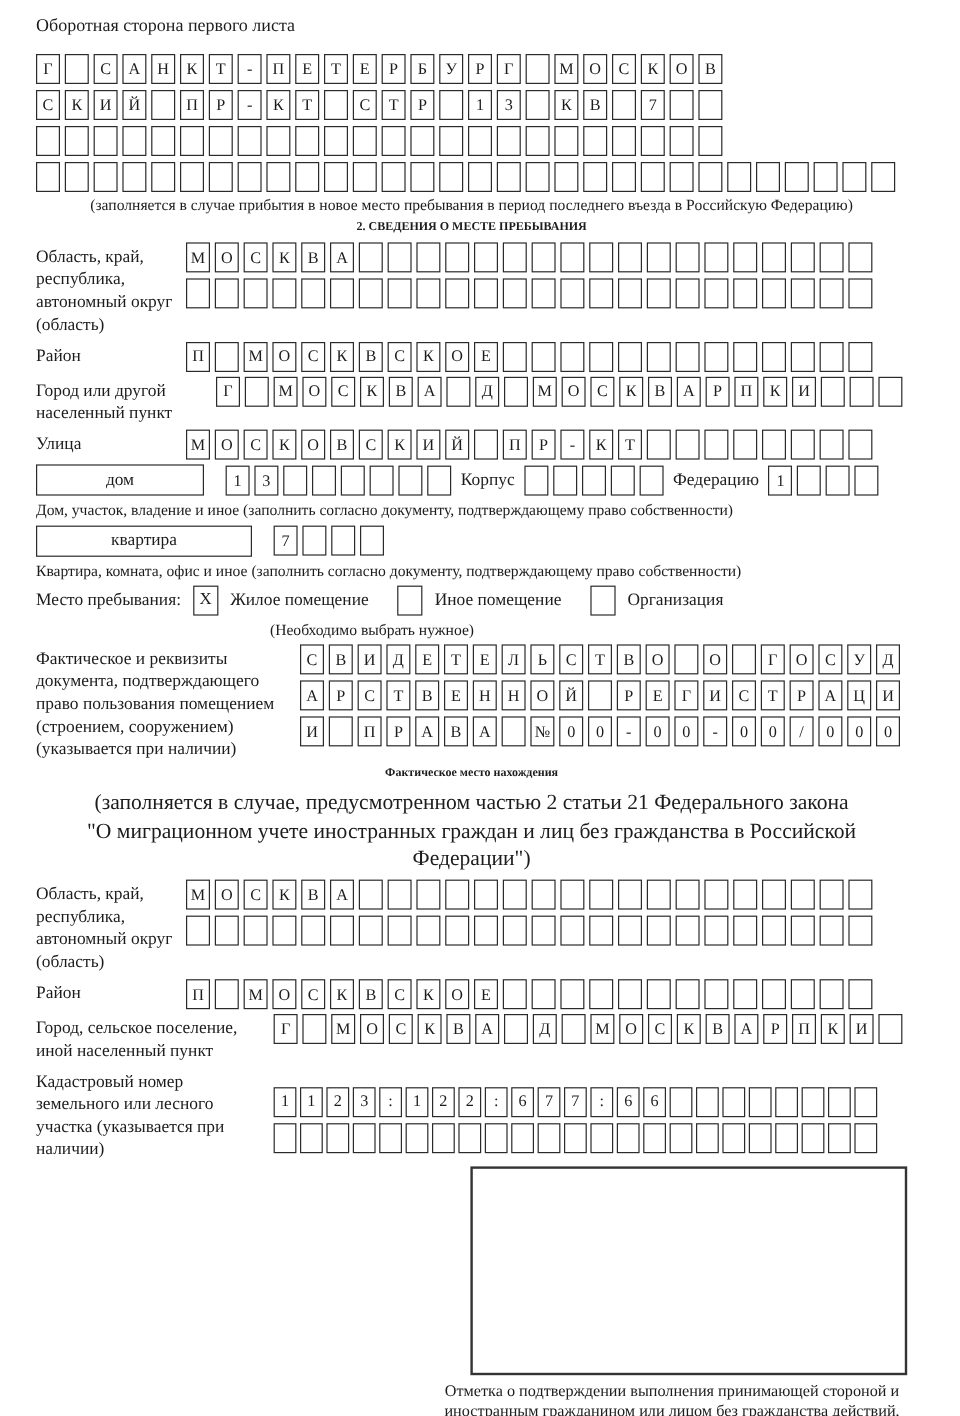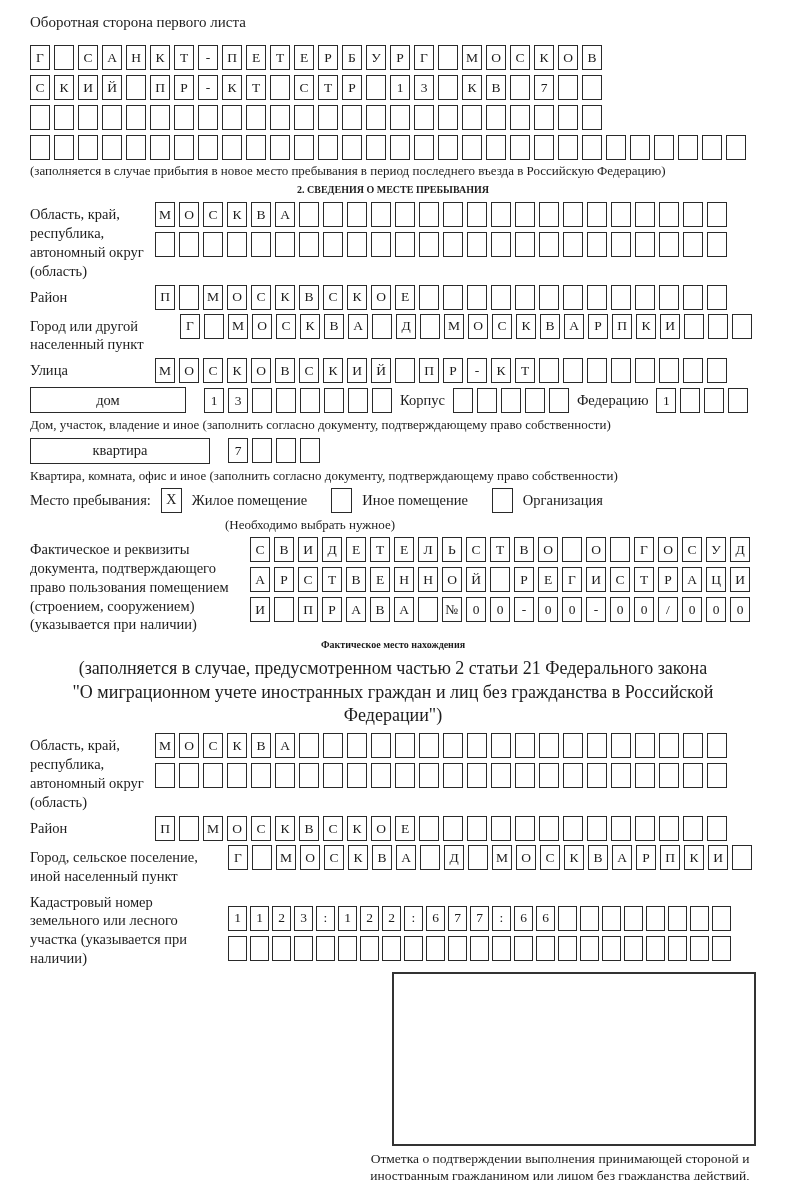--- a/index.html
+++ b/index.html
@@ -24,27 +24,27 @@
     border:1.5px solid #2a2a2a; background:#fff;
     display:flex; align-items:center; justify-content:center;
     font-size:13.5px; line-height:1;
   }
   .tight { gap:3px; }
   .tight .cell { width:19px; }
 
   .fullrow { margin:5px 0 3px 0; }
 
   .note { font-size:13px; line-height:1.25; margin-bottom:4px; }
-  .center { }
+  .center { text-align:center; }
 
   .sec-title { text-align:center; font-weight:bold; font-size:10px; margin:5px 0 7px 0; }
 
   .inline-row { display:flex; align-items:center; margin-bottom:4px; }
   .wide-box { border:1.5px solid #2a2a2a; height:26px; display:flex; align-items:center; justify-content:center; }
-  .house-box { width:156px; margin-right:18px; }
+  .house-box { width:140px; margin-right:18px; }
   .apt-box { width:180px; margin-right:18px; }
   .mini-label { margin:0 8px; }
   .markbox {
     width:21px; height:25px; border:1.5px solid #2a2a2a;
     display:flex; align-items:center; justify-content:center;
     font-size:14px; margin:0 10px;
   }
   .opt-label { margin-right:14px; }
 
   .stay-note-wrap { width:560px; text-align:center; }

